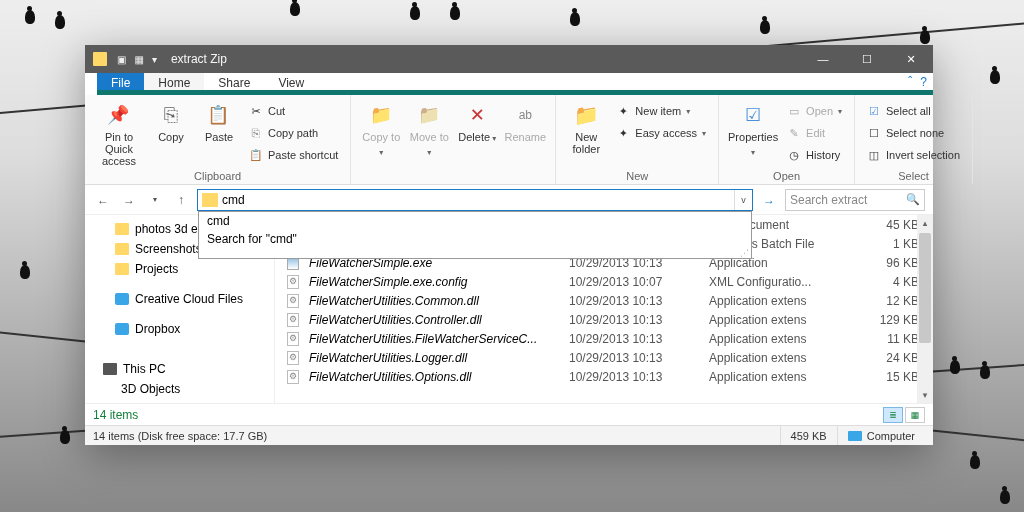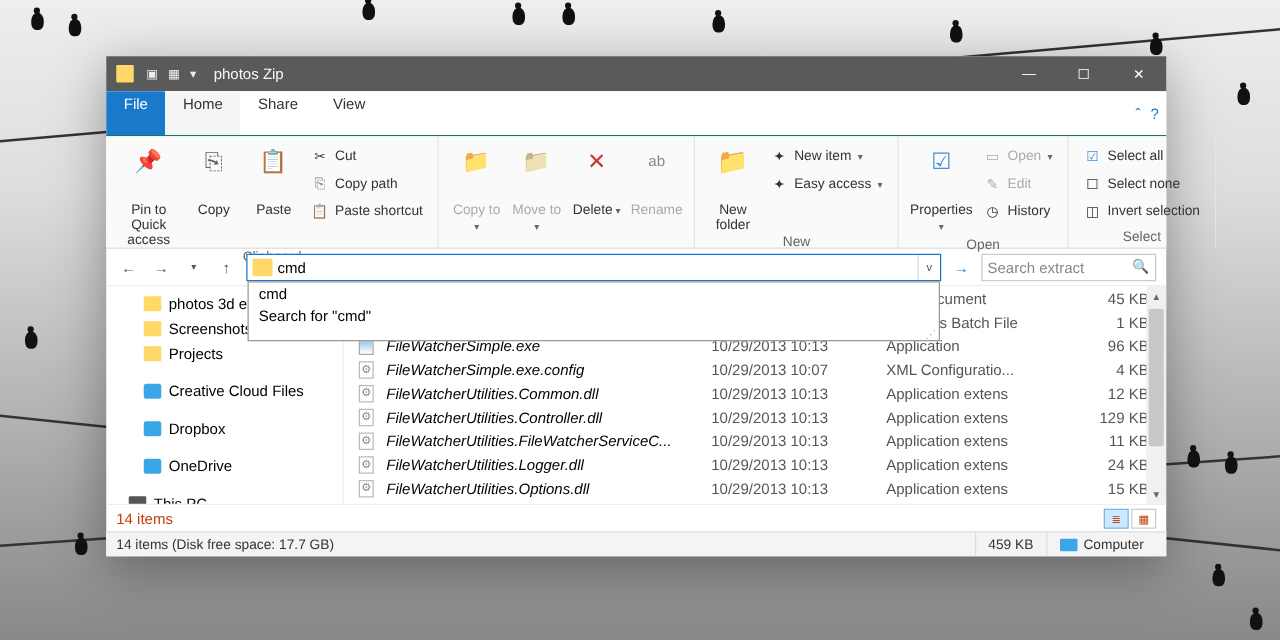--- a/index.html
+++ b/index.html
@@ -20,33 +20,33 @@
 .titlebar { height: 28px; background: #5a5a5a; color: #fff; display: flex; align-items: center; font-size: 12px; }
 .titlebar .tb-left { display: flex; align-items: center; gap: 6px; padding-left: 8px; }
 .titlebar .tb-icon { width: 14px; height: 14px; background: #ffd868; border-radius: 1px; }
 .titlebar .qat { display: flex; gap: 8px; margin-left: 4px; margin-right: 8px; }
 .titlebar .qat span { opacity: .9; font-size: 10px; }
 .titlebar .title { opacity: .95; }
 .titlebar .spacer { flex: 1; }
 .titlebar .winbtn { width: 44px; height: 28px; display: flex; align-items: center; justify-content: center; color: #fff; font-size: 11px; }
 
 
-.tabs { height: 36px; background: #fff; display: flex; align-items: stretch; font-size: 12px; border-bottom: 1px solid #0f766e; }
+.tabs { height: 22px; background: #fff; display: flex; align-items: stretch; font-size: 12px; border-bottom: 5px solid #0f766e; margin-left: 12px; }
 .tabs .tab { padding: 3px 14px; color: #333; cursor: default; }
 .tabs .tab.file { background: #1979ca; color: #fff; }
 .tabs .tab.active { background: #f5f5f5; }
 .tabs .spacer { flex: 1; }
 .tabs .help-area { display: flex; align-items: center; padding-right: 6px; gap: 8px; color: #1979ca; font-size: 12px; }
 
 
 .ribbon { height: 90px; background: #fafafa; border-bottom: 1px solid #ddd; display: flex; font-size: 11px; color: #333; }
 .group { border-right: 1px solid #e4e4e4; padding: 4px 8px 2px 8px; display: flex; flex-direction: column; }
 .group .body { flex: 1; display: flex; align-items: flex-start; gap: 4px; }
 .group .label { text-align: center; color: #666; font-size: 11px; padding-top: 2px; }
-.bigbtn { display: flex; flex-direction: column; align-items: center; width: 52px; gap: 19px; padding-top: 2px; cursor: default; }
+.bigbtn { display: flex; flex-direction: column; align-items: center; width: 52px; gap: 2px; padding-top: 2px; cursor: default; }
 .bigbtn.narrow { width: 44px; }
 .bigbtn .ic { width: 28px; height: 28px; display: flex; align-items: center; justify-content: center; }
 .bigbtn .lbl { text-align: center; line-height: 12px; font-size: 11px; }
 .stack { display: flex; flex-direction: column; gap: 2px; padding-top: 2px; }
 .smallbtn { display: flex; align-items: center; gap: 5px; height: 20px; padding: 0 4px; white-space: nowrap; cursor: default; }
 .smallbtn .sic { width: 14px; height: 14px; display: flex; align-items: center; justify-content: center; }
 .dim { color: #aaa; }
 .arrow::after { content: " ▾"; font-size: 8px; color: #666; }
 
 
@@ -80,21 +80,21 @@
 .filelist .row .date { width: 140px; color: #555; }
 .filelist .row .type { width: 140px; color: #555; }
 .filelist .row .size { width: 70px; text-align: right; color: #555; }
 .scrollbar { position: absolute; right: 0; top: 0; bottom: 0; width: 16px; background: #f0f0f0; }
 .scrollbar .thumb { position: absolute; left: 2px; right: 2px; top: 18px; height: 110px; background: #c8c8c8; border-radius: 2px; }
 .scrollbar .arr { position: absolute; left: 0; right: 0; height: 16px; text-align: center; font-size: 9px; color: #666; line-height: 16px; }
 .scrollbar .arr.up { top: 0; }
 .scrollbar .arr.dn { bottom: 0; }
 
 
-.itemsbar { height: 22px; border-top: 1px solid #eee; display: flex; align-items: center; font-size: 12px; padding: 0 8px; color: #c2410c; }
+.itemsbar { height: 22px; border-top: 1px solid #eee; display: flex; align-items: center; font-size: 12px; padding: 0 8px; color: #15803d; }
 .itemsbar .viewbtns { margin-left: auto; display: flex; gap: 2px; }
 .itemsbar .viewbtns span { width: 20px; height: 16px; border: 1px solid #ccc; display: inline-flex; align-items: center; justify-content: center; font-size: 9px; }
 .itemsbar .viewbtns span.act { background: #cde8ff; border-color: #7ab8e8; }
 
 .statusbar { height: 20px; border-top: 1px solid #ddd; background: #f4f4f4; display: flex; align-items: center; font-size: 11px; padding: 0 8px; color: #333; }
 .statusbar .seg { padding: 0 10px; border-left: 1px solid #ddd; height: 100%; display: flex; align-items: center; }
 .statusbar .seg:first-child { border-left: none; padding-left: 0; }
 .statusbar .comp-ic { width: 14px; height: 10px; background: #3aa6e8; margin-right: 5px; border-radius: 1px; }
 
 
@@ -147,21 +147,21 @@
 <div class="window">
 
   <div class="titlebar">
     <div class="tb-left">
       <span class="tb-icon"></span>
       <span class="qat">
         <span>▣</span>
         <span>▦</span>
         <span>▾</span>
       </span>
-      <span class="title">photos Zip</span>
+      <span class="title">extract Zip</span>
     </div>
     <div class="spacer"></div>
     <div class="winbtn">—</div>
     <div class="winbtn">☐</div>
     <div class="winbtn">✕</div>
   </div>
 
   <div class="tabs">
     <div class="tab file">File</div>
     <div class="tab active">Home</div>
@@ -337,24 +337,20 @@
         <div class="sbitem">
           <span class="cic"></span>
           <span>Creative Cloud Files</span>
         </div>
         <div class="sbspace"></div>
         <div class="sbitem">
           <span class="cic"></span>
           <span>Dropbox</span>
         </div>
         <div class="sbspace"></div>
-        <div class="sbitem">
-          <span class="cic"></span>
-          <span>OneDrive</span>
-        </div>
         <div class="sbspace"></div>
         <div class="sbitem" style="padding-left: 18px;">
           <span class="pic"></span>
           <span>This PC</span>
         </div>
         <div class="sbitem" style="padding-left: 36px;">
           <span>3D Objects</span>
         </div>
       </div>
     <div class="filelist">

